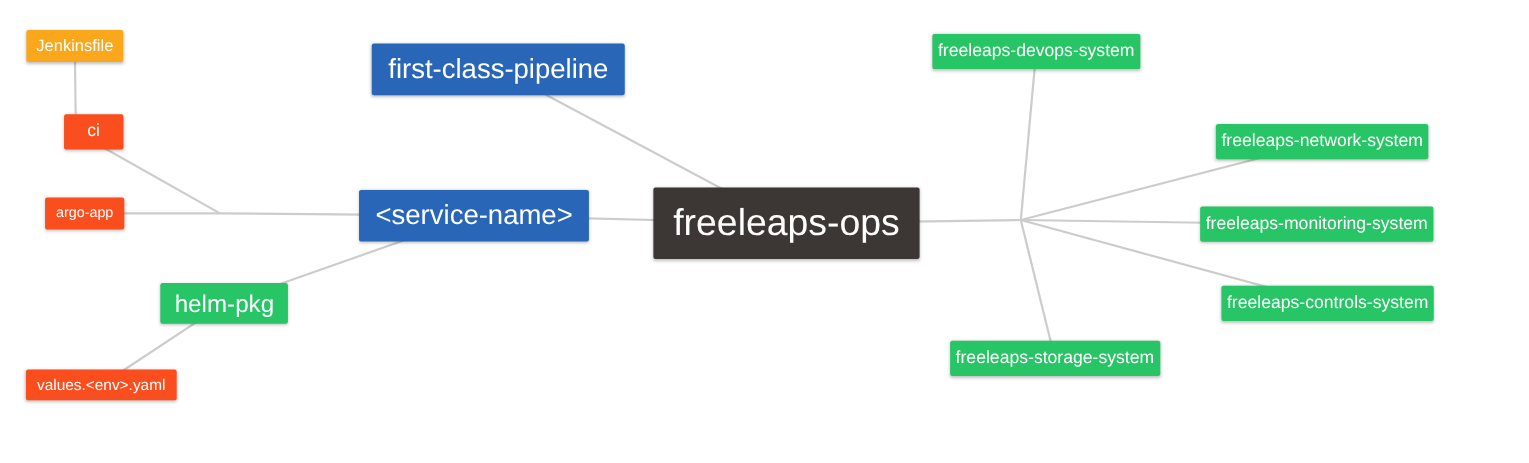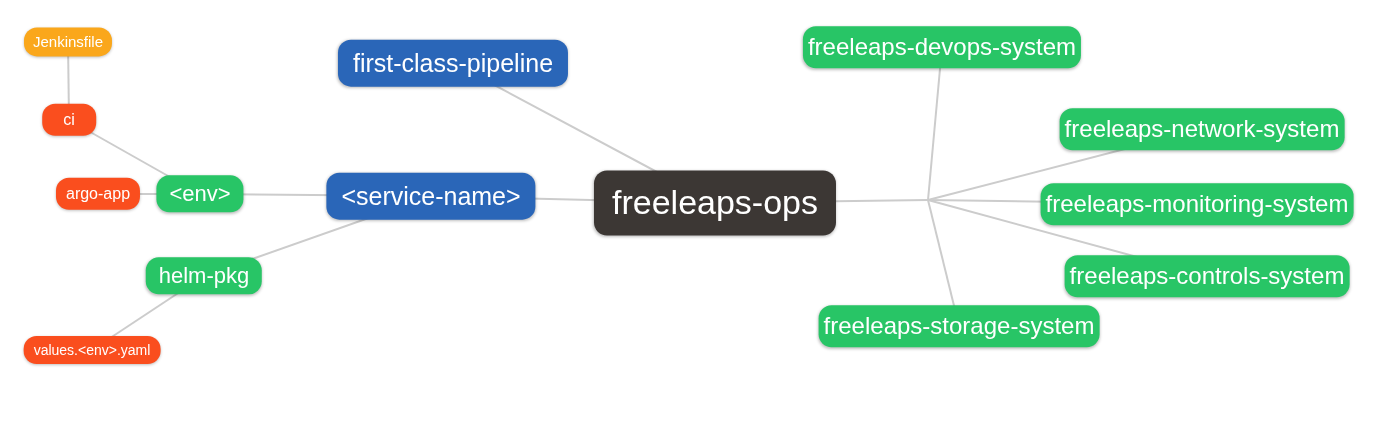--- a/index.html
+++ b/index.html
@@ -22,37 +22,37 @@
     width: 1390px;
     height: 421px;
     z-index: 0;
   }
   .node {
     position: absolute;
     transform: translate(-50%, -50%);
     z-index: 1;
     color: var(--text, #ffffff);
     white-space: nowrap;
-    border-radius: 13px;
+    border-radius: 2px;
     box-shadow: 0 1px 3px rgba(0,0,0,0.25);
     text-align: center;
     cursor: pointer;
     line-height: 1.15;
   }
   .c-blue   { background: var(--blue,   #2a66b8); }
   .c-green  { background: var(--green,  #28c566); }
   .c-orange { background: var(--orange, #faa71b); }
   .c-red    { background: var(--red,    #fa4e1e); }
   .c-dark   { background: var(--dark,   #3c3734); }
   .t-xs  { font-size: 15px; padding: 6px 9px;   }
-  .t-xs2 { font-size: 16px; padding: 7px 21px;   }
-  .t-sm  { font-size: 16px; padding: 7px 10px; margin-left: 21px;  }
+  .t-xs2 { font-size: 16px; padding: 7px 21px; margin-left: 16px;   }
+  .t-sm  { font-size: 13px; padding: 7px 10px;  }
   .t-sm2 { font-size: 14px; padding: 6px 10px;  }
   .t-md  { font-size: 22px; padding: 6px 13px;  }
-  .t-g   { font-size: 24px; padding: 7px 5px;  }
+  .t-g   { font-size: 16px; padding: 7px 5px;  }
   .t-lg  { font-size: 25px; padding: 9px 15px; }
   .t-xl  { font-size: 34px; padding: 13px 18px; }
 </style>
 </head>
 <body>
 
 <div class="canvas">
 
   <svg id="edge-layer">
       <line x1="68" y1="42" x2="69" y2="120" stroke="#cccccc" stroke-width="2"></line>
@@ -67,21 +67,20 @@
       <line x1="928" y1="200" x2="942" y2="47" stroke="#cccccc" stroke-width="2"></line>
       <line x1="928" y1="200" x2="1202" y2="129" stroke="#cccccc" stroke-width="2"></line>
       <line x1="928" y1="200" x2="1197" y2="204" stroke="#cccccc" stroke-width="2"></line>
       <line x1="928" y1="200" x2="1207" y2="276" stroke="#cccccc" stroke-width="2"></line>
       <line x1="928" y1="200" x2="959" y2="326" stroke="#cccccc" stroke-width="2"></line>
     </svg>
 
   <div class="node c-orange t-xs" style="left:68px;  top:42px;">Jenkinsfile</div>
   <div class="node c-red t-xs2" style="left:69px;  top:120px;">ci</div>
   <div class="node c-red t-sm" style="left:77px;  top:194px;">argo-app</div>
-  <div class="node c-green t-md" style="left:200px; top:194px;">&lt;env&gt;</div>
   <div class="node c-green t-md" style="left:204px; top:276px;">helm-pkg</div>
   <div class="node c-red t-sm2" style="left:92px;  top:350px;">values.&lt;env&gt;.yaml</div>
   <div class="node c-blue t-lg" style="left:453px; top:63px;">first-class-pipeline</div>
   <div class="node c-dark t-xl" style="left:715px; top:203px;">freeleaps-ops</div>
   <div class="node c-blue t-lg" style="left:431px; top:196px;">&lt;service-name&gt;</div>
   <div class="node c-green t-g" style="left:942px; top:47px;">freeleaps-devops-system</div>
   <div class="node c-green t-g" style="left:1202px;top:129px;">freeleaps-network-system</div>
   <div class="node c-green t-g" style="left:1197px;top:204px;">freeleaps-monitoring-system</div>
   <div class="node c-green t-g" style="left:1207px;top:276px;text-align:right;">freeleaps-controls-system</div>
   <div class="node c-green t-g" style="left:959px; top:326px;">freeleaps-storage-system</div>

